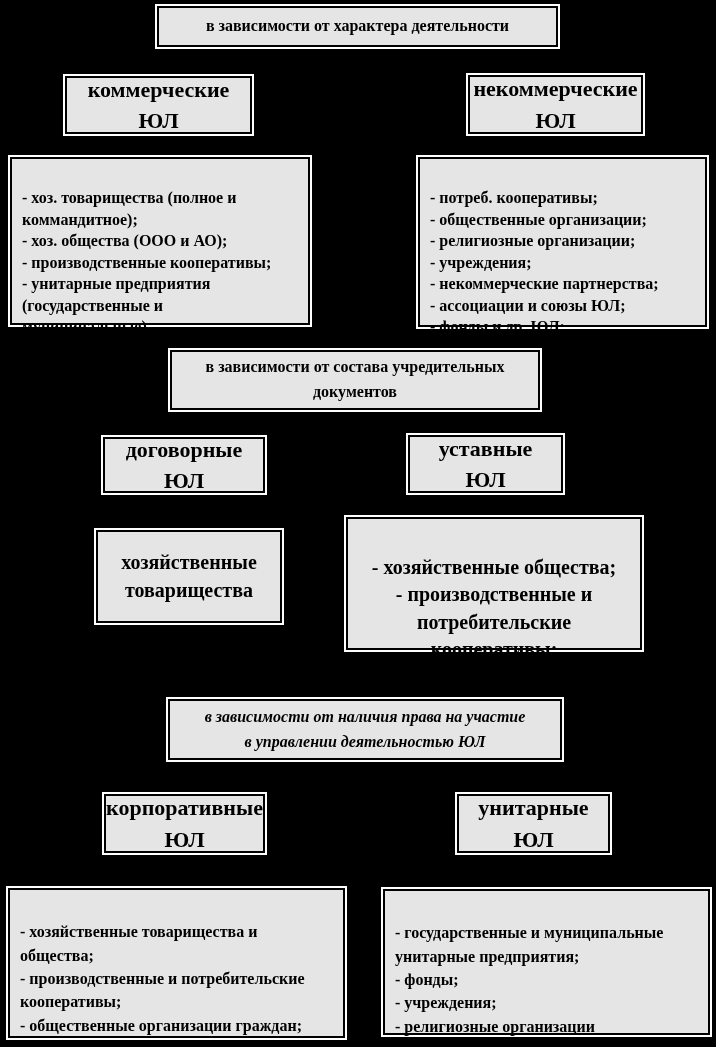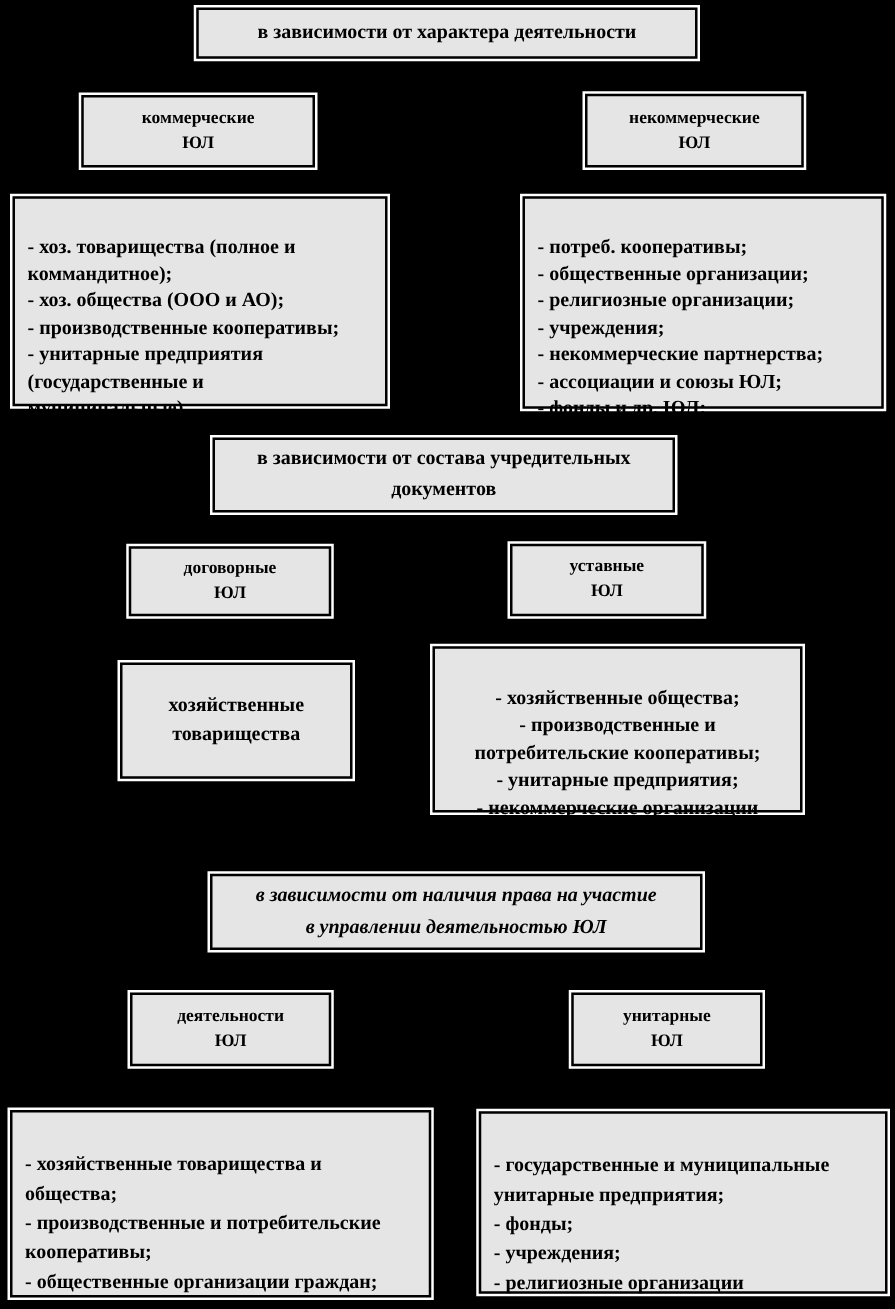--- a/index.html
+++ b/index.html
@@ -31,31 +31,31 @@
     text-align: center;
   }
   .pre {
     white-space: pre-line;
   }
   .hdr {
     font-size: 16px;
     line-height: 1.55;
   }
   .lbl {
-    font-size: 14px;
+    font-size: 22px;
     line-height: 1.42;
   }
   .body-left {
     font-size: 16px;
     line-height: 1.34;
     padding: 7px 10px;
     text-align: left;
   }
   .body-center {
-    font-size: 16px;
+    font-size: 20px;
     line-height: 1.38;
     padding: 7px 6px;
     text-align: center;
   }
   .body-lg {
     line-height: 1.46;
   }
 </style>
 </head>
 <body>
@@ -123,21 +123,21 @@
 - унитарные предприятия;
 - некоммерческие организации</span>
   </div>
 
   <div class="box flex-center hdr pre" style="left:168px; top:699px; width:394px; height:61px;font-style:italic;">
     <span>в зависимости от наличия права на участие
 в управлении деятельностью ЮЛ</span>
   </div>
 
   <div class="box flex-center lbl pre" style="left:104px; top:794px; width:161px; height:59px;">
-    <span>деятельности
+    <span>корпоративные
 ЮЛ</span>
   </div>
 
   <div class="box flex-center lbl pre" style="left:457px; top:794px; width:153px; height:59px;">
     <span>унитарные
 ЮЛ</span>
   </div>
 
   <div class="box body-left body-lg pre" style="left:8px; top:888px; width:337px; height:150px;">
     <span>- хозяйственные товарищества и

